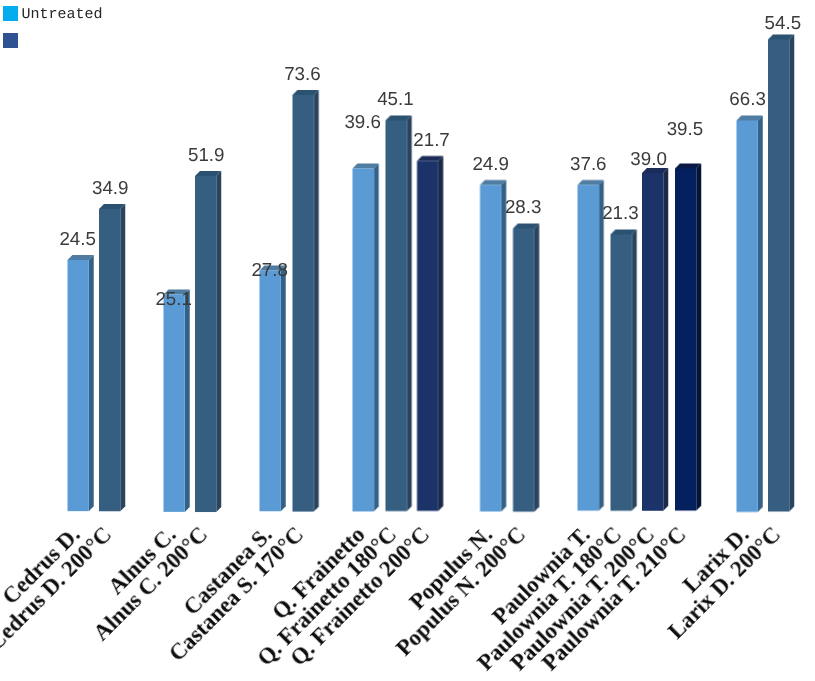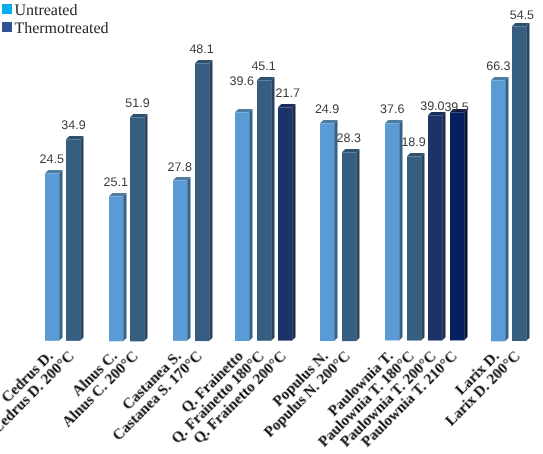--- a/index.html
+++ b/index.html
@@ -2,37 +2,36 @@
 <html><head>
 <meta charset="utf-8">
 <title>Bar chart</title>
 <style>
   html,body{margin:0;padding:0;}
   body{width:543px;height:454px;background:#ffffff;overflow:hidden;
        font-family:"Liberation Sans",sans-serif;-webkit-font-smoothing:antialiased;}
   #chart{position:relative;width:543px;height:454px;background:#fff;}
   .xanchor,.dlabel,.legend-text{-webkit-font-smoothing:antialiased;text-rendering:geometricPrecision;will-change:opacity;}
   .legend-swatch{position:absolute;width:9.7px;height:9.7px;display:block;}
-  .legend-text{position:absolute;font-family:Liberation Serif, serif;font-size:16px;color:#262626;
+  .legend-text{position:absolute;font-family:Liberation Mono, monospace;font-size:10px;color:#262626;
                line-height:13.5px;white-space:nowrap;}
   .bar{position:absolute;overflow:visible;}
   .dlabel{position:absolute;font-family:"Liberation Sans",sans-serif;font-size:12.5px;
           color:#3b3b3b;text-align:center;white-space:nowrap;line-height:12.5px;}
   .xanchor{position:absolute;width:0;height:0;transform:rotate(-45deg);}
   .xlabel{position:absolute;right:0;bottom:0;font-family:"Liberation Serif",serif;font-weight:bold;
           font-size:15.2px;line-height:15.2px;color:#0d0d0d;white-space:nowrap;}
 </style>
 </head>
 <body>
 
 <div id="chart">
     <span class="legend-swatch" style="left:2.3px;top:4.2px;background:#05ADEF"></span>
     <span class="legend-text" style="left:14.4px;top:4.3px">Untreated</span>
     <span class="legend-swatch" style="left:2.3px;top:21.9px;background:#2F5392"></span>
-    <span class="legend-text" style="left:14.4px;top:22.299999999999997px">Thermotreated</span>
     <svg class="bar" width="17.5" height="170.77500000000003" viewBox="0 0 17.5 170.77500000000003" style="left:44.7px;top:170.12499999999994px">
       <polygon points="0,3.3 3.3,0 17.5,0 14.2,3.3" fill="#4F7CA1"></polygon>
       <polygon points="14.2,3.3 17.5,0 17.5,167.47500000000002 14.2,170.77500000000003" fill="#336188"></polygon>
       <rect x="0" y="3.3" width="14.2" height="167.47500000000002" fill="#5A9BD5"></rect>
     </svg>
     <div class="dlabel" style="left:24.700000000000003px;width:54.2px;top:153.12499999999994px">24.5</div>
     <div class="xanchor" style="left:55.6px;top:358.5px">
       <span class="xlabel">Cedrus D.</span>
     </div>
     <svg class="bar" width="17.5" height="204.84750000000003" viewBox="0 0 17.5 204.84750000000003" style="left:66.4px;top:136.05249999999995px">
@@ -42,48 +41,48 @@
     </svg>
     <div class="dlabel" style="left:46.400000000000006px;width:54.2px;top:119.05249999999995px">34.9</div>
     <div class="xanchor" style="left:77.3px;top:358.5px">
       <span class="xlabel">Cedrus D. 200°C</span>
     </div>
     <svg class="bar" width="17.5" height="148.25250000000003" viewBox="0 0 17.5 148.25250000000003" style="left:108.7px;top:192.64749999999995px">
       <polygon points="0,3.3 3.3,0 17.5,0 14.2,3.3" fill="#4F7CA1"></polygon>
       <polygon points="14.2,3.3 17.5,0 17.5,144.95250000000001 14.2,148.25250000000003" fill="#336188"></polygon>
       <rect x="0" y="3.3" width="14.2" height="144.95250000000001" fill="#5A9BD5"></rect>
     </svg>
-    <div class="dlabel" style="left:88.7px;width:54.2px;top:176px">25.1</div>
+    <div class="dlabel" style="left:88.7px;width:54.2px;top:193px">25.1</div>
     <div class="xanchor" style="left:119.6px;top:358.5px">
       <span class="xlabel">Alnus C.</span>
     </div>
     <svg class="bar" width="17.5" height="227.37" viewBox="0 0 17.5 227.37" style="left:130.4px;top:113.52999999999999px">
       <polygon points="0,3.3 3.3,0 17.5,0 14.2,3.3" fill="#2B5271"></polygon>
       <polygon points="14.2,3.3 17.5,0 17.5,224.07 14.2,227.37" fill="#2A445F"></polygon>
       <rect x="0" y="3.3" width="14.2" height="224.07" fill="#355E81"></rect>
     </svg>
     <div class="dlabel" style="left:110.4px;width:54.2px;top:96.52999999999999px">51.9</div>
     <div class="xanchor" style="left:141.3px;top:358.5px">
       <span class="xlabel">Alnus C. 200°C</span>
     </div>
     <svg class="bar" width="17.5" height="163.84500000000003" viewBox="0 0 17.5 163.84500000000003" style="left:172.7px;top:177.05499999999995px">
       <polygon points="0,3.3 3.3,0 17.5,0 14.2,3.3" fill="#4F7CA1"></polygon>
       <polygon points="14.2,3.3 17.5,0 17.5,160.54500000000002 14.2,163.84500000000003" fill="#336188"></polygon>
       <rect x="0" y="3.3" width="14.2" height="160.54500000000002" fill="#5A9BD5"></rect>
     </svg>
-    <div class="dlabel" style="left:152.7px;width:54.2px;top:161px">27.8</div>
+    <div class="dlabel" style="left:152.7px;width:54.2px;top:174px">27.8</div>
     <div class="xanchor" style="left:183.6px;top:358.5px">
       <span class="xlabel">Castanea S.</span>
     </div>
     <svg class="bar" width="17.5" height="281.07750000000004" viewBox="0 0 17.5 281.07750000000004" style="left:194.5px;top:59.82249999999995px">
       <polygon points="0,3.3 3.3,0 17.5,0 14.2,3.3" fill="#2B5271"></polygon>
       <polygon points="14.2,3.3 17.5,0 17.5,277.77750000000003 14.2,281.07750000000004" fill="#2A445F"></polygon>
       <rect x="0" y="3.3" width="14.2" height="277.77750000000003" fill="#355E81"></rect>
     </svg>
-    <div class="dlabel" style="left:174.5px;width:54.2px;top:42.82249999999995px">48.1</div>
+    <div class="dlabel" style="left:174.5px;width:54.2px;top:42.82249999999995px">73.6</div>
     <div class="xanchor" style="left:205.4px;top:358.5px">
       <span class="xlabel">Castanea S. 170°C</span>
     </div>
     <svg class="bar" width="17.5" height="231.99000000000004" viewBox="0 0 17.5 231.99000000000004" style="left:234.7px;top:108.90999999999995px">
       <polygon points="0,3.3 3.3,0 17.5,0 14.2,3.3" fill="#4F7CA1"></polygon>
       <polygon points="14.2,3.3 17.5,0 17.5,228.69000000000003 14.2,231.99000000000004" fill="#336188"></polygon>
       <rect x="0" y="3.3" width="14.2" height="228.69000000000003" fill="#5A9BD5"></rect>
     </svg>
     <div class="dlabel" style="left:214.7px;width:54.2px;top:75px">39.6</div>
     <div class="xanchor" style="left:245.6px;top:358.5px">
@@ -132,39 +131,39 @@
     </svg>
     <div class="dlabel" style="left:365.1px;width:54.2px;top:103.45999999999997px">37.6</div>
     <div class="xanchor" style="left:396.00000000000006px;top:358.5px">
       <span class="xlabel">Paulownia T.</span>
     </div>
     <svg class="bar" width="17.5" height="187.5225" viewBox="0 0 17.5 187.5225" style="left:406.5px;top:153.37749999999997px">
       <polygon points="0,3.3 3.3,0 17.5,0 14.2,3.3" fill="#2B5271"></polygon>
       <polygon points="14.2,3.3 17.5,0 17.5,184.2225 14.2,187.5225" fill="#2A445F"></polygon>
       <rect x="0" y="3.3" width="14.2" height="184.2225" fill="#355E81"></rect>
     </svg>
-    <div class="dlabel" style="left:386.5px;width:54.2px;top:136.37749999999997px">18.9</div>
+    <div class="dlabel" style="left:386.5px;width:54.2px;top:136.37749999999997px">21.3</div>
     <div class="xanchor" style="left:417.40000000000003px;top:358.5px">
       <span class="xlabel">Paulownia T. 180°C</span>
     </div>
     <svg class="bar" width="17.5" height="228.52500000000003" viewBox="0 0 17.5 228.52500000000003" style="left:428.2px;top:112.37499999999996px">
       <polygon points="0,3.3 3.3,0 17.5,0 14.2,3.3" fill="#1C2C58"></polygon>
       <polygon points="14.2,3.3 17.5,0 17.5,225.22500000000002 14.2,228.52500000000003" fill="#1C2949"></polygon>
       <rect x="0" y="3.3" width="14.2" height="225.22500000000002" fill="#1C336A"></rect>
     </svg>
     <div class="dlabel" style="left:405.3px;width:54.2px;top:100.17499999999995px">39.0</div>
     <div class="xanchor" style="left:439.1px;top:358.5px">
       <span class="xlabel">Paulownia T. 200°C</span>
     </div>
     <svg class="bar" width="17.5" height="231.41250000000002" viewBox="0 0 17.5 231.41250000000002" style="left:449.5px;top:109.48749999999997px">
       <polygon points="0,3.3 3.3,0 17.5,0 14.2,3.3" fill="#0B1A45"></polygon>
       <polygon points="14.2,3.3 17.5,0 17.5,228.1125 14.2,231.41250000000002" fill="#021537"></polygon>
       <rect x="0" y="3.3" width="14.2" height="228.1125" fill="#05205F"></rect>
     </svg>
-    <div class="dlabel" style="left:429.5px;width:54.2px;top:101px">39.5</div>
+    <div class="dlabel" style="left:429.5px;width:54.2px;top:80px">39.5</div>
     <div class="xanchor" style="left:460.40000000000003px;top:358.5px">
       <span class="xlabel">Paulownia T. 210°C</span>
     </div>
     <svg class="bar" width="17.5" height="264.33000000000004" viewBox="0 0 17.5 264.33000000000004" style="left:491.3px;top:76.56999999999995px">
       <polygon points="0,3.3 3.3,0 17.5,0 14.2,3.3" fill="#4F7CA1"></polygon>
       <polygon points="14.2,3.3 17.5,0 17.5,261.03000000000003 14.2,264.33000000000004" fill="#336188"></polygon>
       <rect x="0" y="3.3" width="14.2" height="261.03000000000003" fill="#5A9BD5"></rect>
     </svg>
     <div class="dlabel" style="left:471.3px;width:54.2px;top:59.56999999999995px">66.3</div>
     <div class="xanchor" style="left:502.20000000000005px;top:358.5px">

